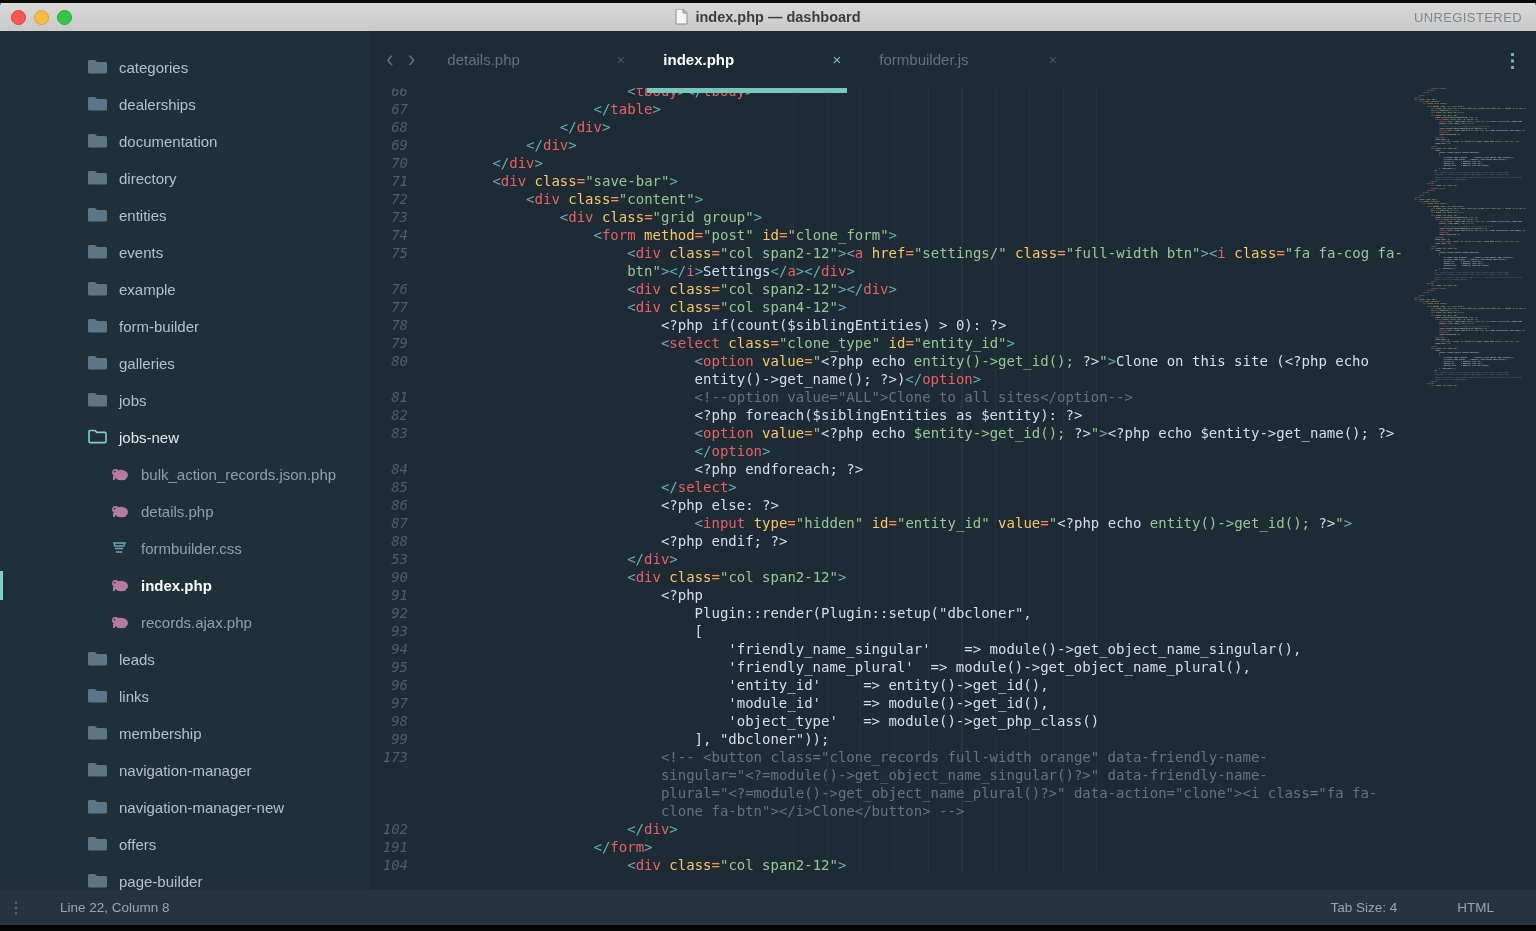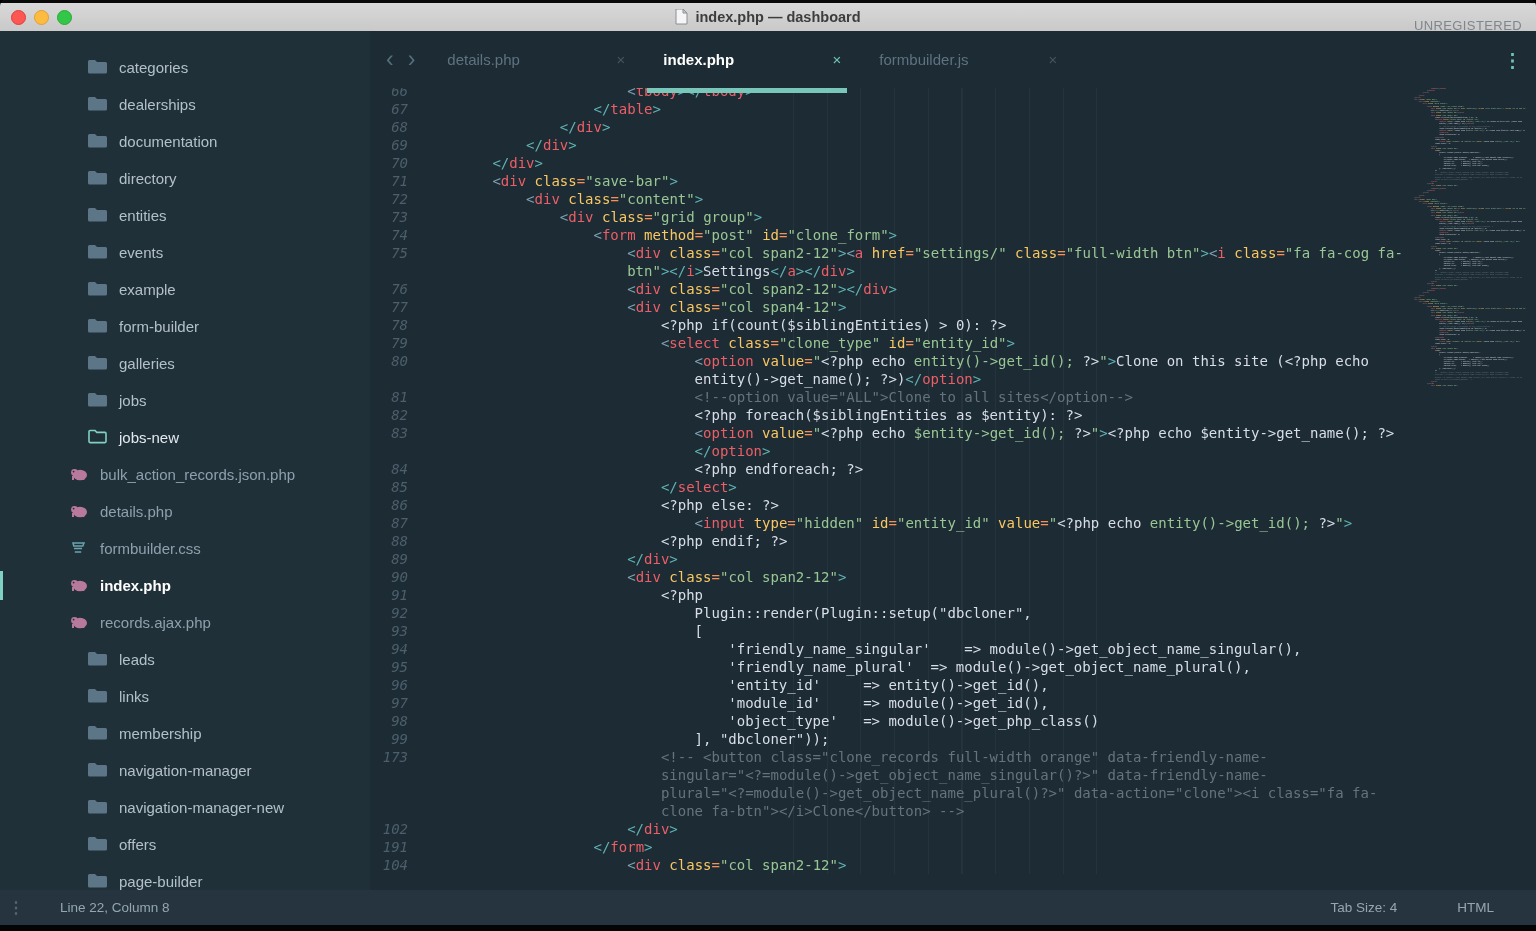--- a/index.html
+++ b/index.html
@@ -11,32 +11,32 @@
   .titlebar{position:relative;height:28px;background:linear-gradient(#d9d9d9,#c9c9c9);
     border-bottom:1px solid #9f9f9f;display:flex;align-items:center;}
   .lights{position:absolute;left:11px;top:0;height:100%;display:flex;align-items:center;gap:8px;}
   .light{width:13px;height:13px;border-radius:50%;}
   .light.red{background:#fc5753;border:1px solid #df3d38;}
   .light.yellow{background:#fdbc40;border:1px solid #de9f34;}
   .light.green{background:#33c748;border:1px solid #27aa35;}
   .title-center{margin:0 auto;display:flex;align-items:center;gap:7px;color:#3d3d3d;font-size:14.5px;font-weight:700;}
   .doc-icon{width:13px;height:16px;display:inline-block;}
   .unregistered{position:absolute;right:14px;top:0;height:100%;display:flex;align-items:center;
-    color:#7f868c;font-size:13px;letter-spacing:.4px;margin-top:8px;}
+    color:#7f868c;font-size:13px;letter-spacing:.4px;}
 
   
   .main{position:absolute;top:31px;left:0;right:0;bottom:41px;display:flex;}
   .sidebar{position:relative;width:370px;background:#203039;overflow:hidden;flex:0 0 370px;}
   .editor{position:relative;flex:1;background:#1d2b34;display:flex;flex-direction:column;}
 
   
   .side-list{padding-top:18px;}
   .side-item{position:relative;height:37px;display:flex;align-items:center;padding-left:88px;
     color:#b2c0ca;font-size:15px;cursor:default;}
-  .side-item.child{padding-left:69px;color:#8da0ac;}
+  .side-item.child{padding-left:110px;color:#8da0ac;}
   .side-item .lbl{margin-left:12px;white-space:nowrap;}
   .side-item.open-folder .lbl{color:#e2eaef;}
   .side-item.active .lbl{color:#ffffff;font-weight:700;}
   .side-item.active::before{content:"";position:absolute;left:0;top:4px;width:3px;height:29px;background:#7fd1c3;}
   .fold-ico,.file-ico{width:19px;height:15px;flex:0 0 auto;}
 
   
   .tabbar{position:relative;height:57px;display:flex;align-items:center;flex:0 0 57px;}
   .nav-chevrons{display:flex;gap:14px;margin-left:16px;color:#51707c;font-size:23px;line-height:1;}
   .nav-chevrons span{cursor:pointer;user-select:none;}
@@ -309,21 +309,21 @@
             <div class="crow"><span class="gut"></span><span class="ctext" style="--i:8"><span class="d">entity()-&gt;get_name(); ?&gt;)</span><span class="pt">&lt;/</span><span class="t">option</span><span class="pt">&gt;</span></span></div>
             <div class="crow"><span class="gut">81</span><span class="ctext" style="--i:8"><span class="c">&lt;!--option value="ALL"&gt;Clone to all sites&lt;/option--&gt;</span></span></div>
             <div class="crow"><span class="gut">82</span><span class="ctext" style="--i:8"><span class="d">&lt;?php foreach($siblingEntities as $entity): ?&gt;</span></span></div>
             <div class="crow"><span class="gut">83</span><span class="ctext" style="--i:8"><span class="lt">&lt;</span><span class="t">option</span><span class="d"> </span><span class="a">value</span><span class="o">=</span><span class="s">"</span><span class="d">&lt;?php echo </span><span class="s">$entity-&gt;get_id(); </span><span class="d">?&gt;</span><span class="s">"</span><span class="pt">&gt;</span><span class="d">&lt;?php echo $entity-&gt;get_name(); ?&gt;</span></span></div>
             <div class="crow"><span class="gut"></span><span class="ctext" style="--i:8"><span class="pt">&lt;/</span><span class="t">option</span><span class="pt">&gt;</span></span></div>
             <div class="crow"><span class="gut">84</span><span class="ctext" style="--i:8"><span class="d">&lt;?php endforeach; ?&gt;</span></span></div>
             <div class="crow"><span class="gut">85</span><span class="ctext" style="--i:7"><span class="pt">&lt;/</span><span class="t">select</span><span class="pt">&gt;</span></span></div>
             <div class="crow"><span class="gut">86</span><span class="ctext" style="--i:7"><span class="d">&lt;?php else: ?&gt;</span></span></div>
             <div class="crow"><span class="gut">87</span><span class="ctext" style="--i:8"><span class="lt">&lt;</span><span class="t">input</span><span class="d"> </span><span class="a">type</span><span class="o">=</span><span class="s">"hidden"</span><span class="d"> </span><span class="a">id</span><span class="o">=</span><span class="s">"entity_id"</span><span class="d"> </span><span class="a">value</span><span class="o">=</span><span class="s">"</span><span class="d">&lt;?php echo </span><span class="s">entity()-&gt;get_id(); </span><span class="d">?&gt;</span><span class="s">"</span><span class="pt">&gt;</span></span></div>
             <div class="crow"><span class="gut">88</span><span class="ctext" style="--i:7"><span class="d">&lt;?php endif; ?&gt;</span></span></div>
-            <div class="crow"><span class="gut">89</span><span class="ctext" style="--i:6"><span class="pt">&lt;/</span><span class="t">div</span><span class="pt">&gt;</span></span></div>
+            <div class="crow"><span class="gut">53</span><span class="ctext" style="--i:6"><span class="pt">&lt;/</span><span class="t">div</span><span class="pt">&gt;</span></span></div>
             <div class="crow"><span class="gut">90</span><span class="ctext" style="--i:6"><span class="lt">&lt;</span><span class="t">div</span><span class="d"> </span><span class="a">class</span><span class="o">=</span><span class="s">"col span2-12"</span><span class="pt">&gt;</span></span></div>
             <div class="crow"><span class="gut">91</span><span class="ctext" style="--i:7"><span class="d">&lt;?php</span></span></div>
             <div class="crow"><span class="gut">92</span><span class="ctext" style="--i:8"><span class="d">Plugin::render(Plugin::setup("dbcloner",</span></span></div>
             <div class="crow"><span class="gut">93</span><span class="ctext" style="--i:8"><span class="d">[</span></span></div>
             <div class="crow"><span class="gut">94</span><span class="ctext" style="--i:9"><span class="d">'friendly_name_singular'    =&gt; module()-&gt;get_object_name_singular(),</span></span></div>
             <div class="crow"><span class="gut">95</span><span class="ctext" style="--i:9"><span class="d">'friendly_name_plural'  =&gt; module()-&gt;get_object_name_plural(),</span></span></div>
             <div class="crow"><span class="gut">96</span><span class="ctext" style="--i:9"><span class="d">'entity_id'     =&gt; entity()-&gt;get_id(),</span></span></div>
             <div class="crow"><span class="gut">97</span><span class="ctext" style="--i:9"><span class="d">'module_id'     =&gt; module()-&gt;get_id(),</span></span></div>
             <div class="crow"><span class="gut">98</span><span class="ctext" style="--i:9"><span class="d">'object_type'   =&gt; module()-&gt;get_php_class()</span></span></div>
             <div class="crow"><span class="gut">99</span><span class="ctext" style="--i:8"><span class="d">], "dbcloner"));</span></span></div>

